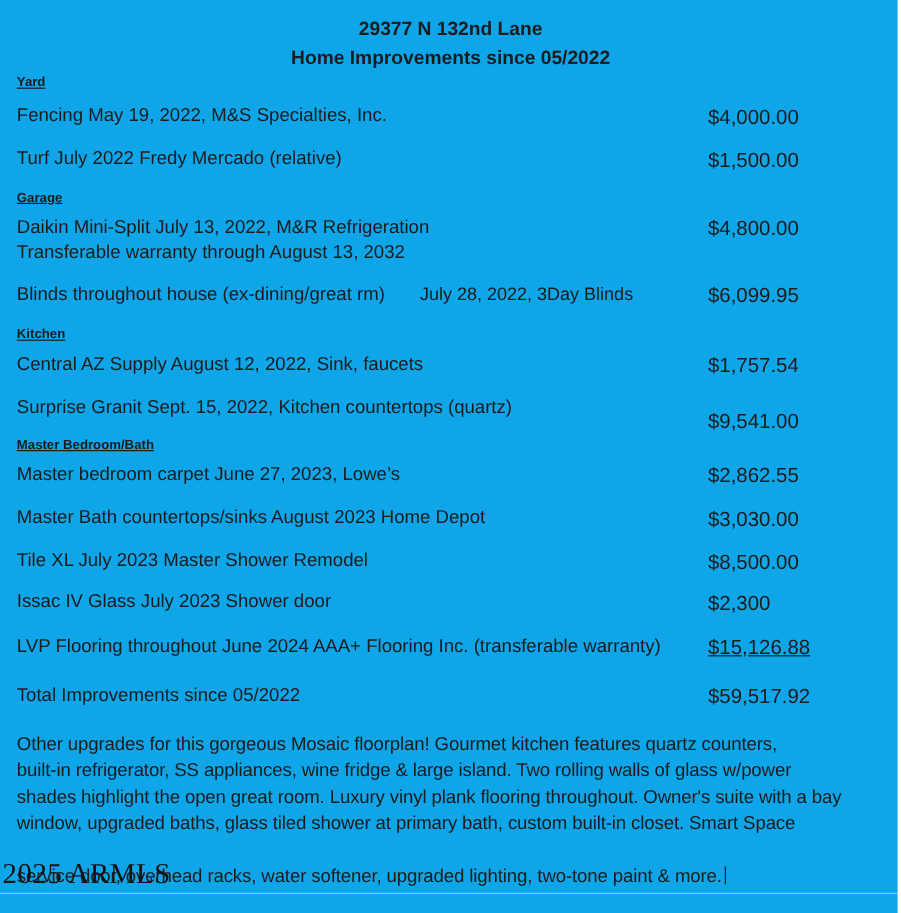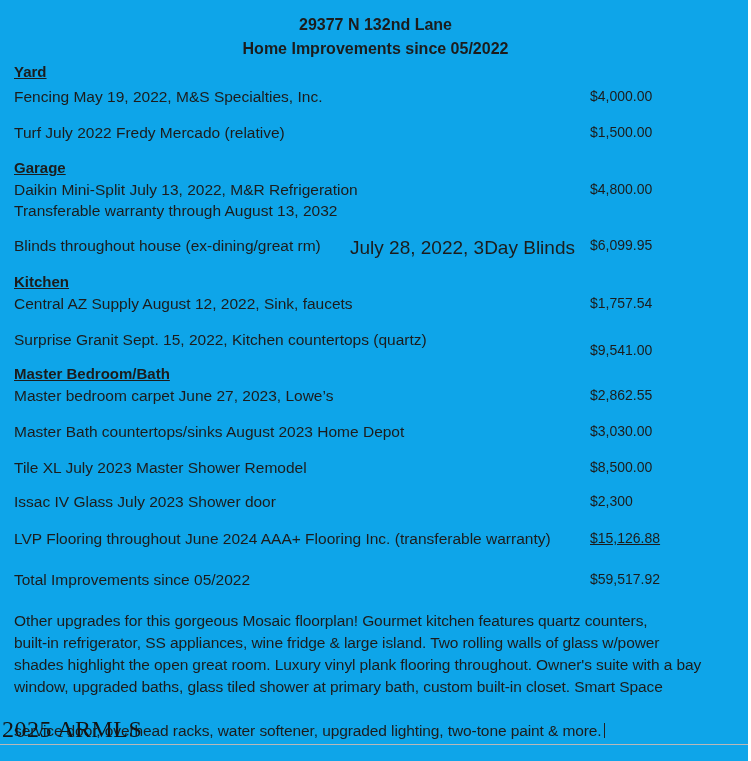--- a/index.html
+++ b/index.html
@@ -18,40 +18,40 @@
     width: 751px;
     text-align: center;
     font-weight: bold;
     font-size: 16px;
     white-space: pre;
   }
   .section-heading {
     position: absolute;
     left: 14px;
     font-weight: bold;
-    font-size: 15px;
+    font-size: 11px;
     text-decoration: underline;
     white-space: pre;
   }
   .item-text {
     position: absolute;
     left: 14px;
     font-size: 15.5px;
     white-space: pre;
   }
   .item-text2 {
     position: absolute;
     left: 350px;
-    font-size: 19px;
+    font-size: 15px;
     white-space: pre;
   }
   .price {
     position: absolute;
     left: 590px;
-    font-size: 14px;
+    font-size: 17px;
     white-space: pre;
   }
   .price.underlined { text-decoration: underline; }
   .bold { font-weight: normal; }
   .para-line {
     position: absolute;
     left: 14px;
     font-size: 15.5px;
     letter-spacing: -0.1px;
     white-space: pre;

